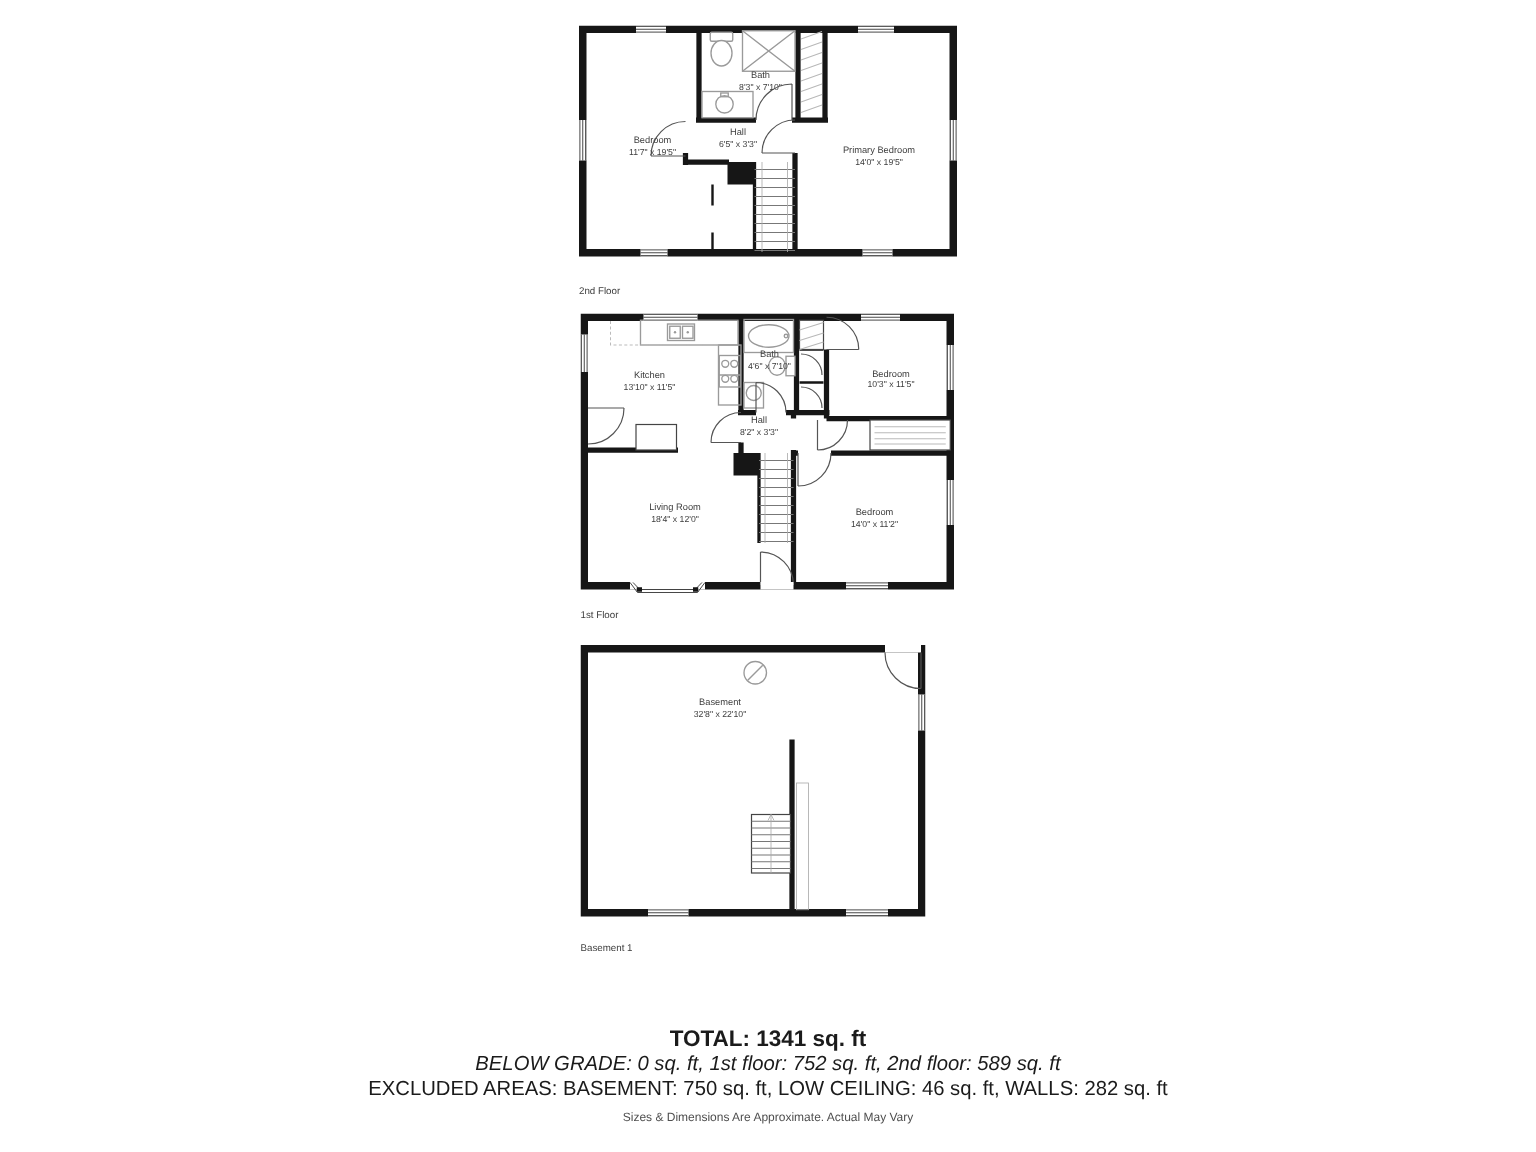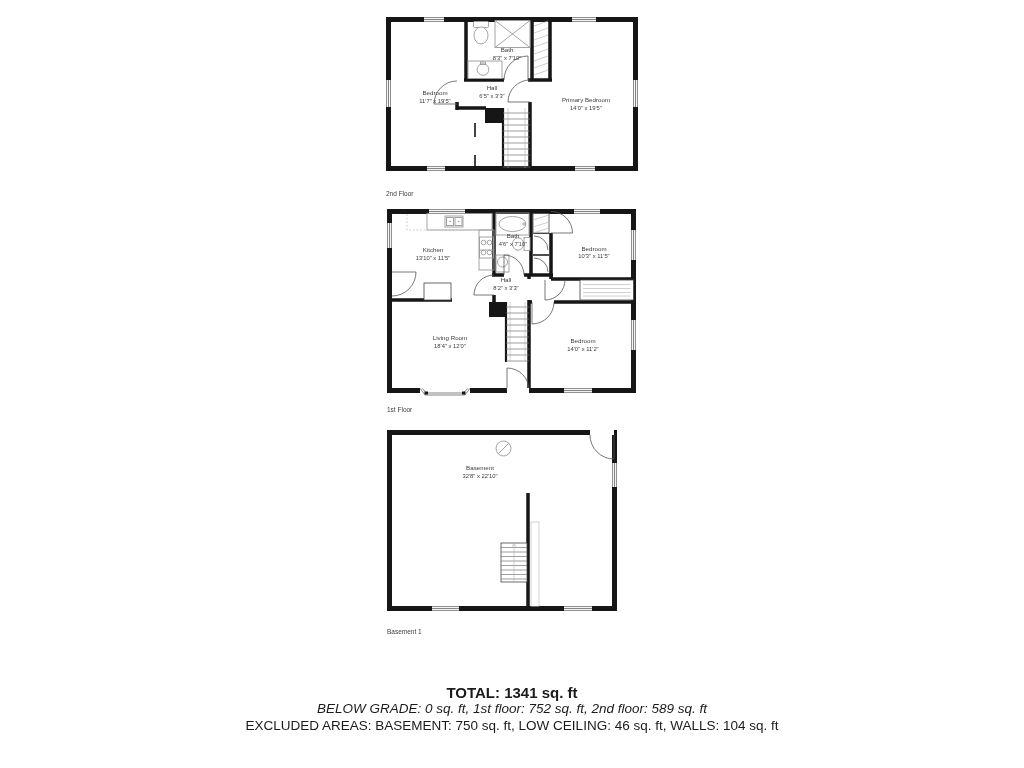--- a/index.html
+++ b/index.html
@@ -277,15 +277,16 @@
 
     <g>
       <text class="rname" x="93" y="40">Basement</text>
       <text class="rdims" x="93" y="48">32'8" x 22'10"</text>
     </g>
     <text class="flabel" x="0" y="204">Basement 1</text>
   </svg>
 
   <div class="sline s-total">TOTAL: 1341 sq. ft</div>
   <div class="sline s-l1">BELOW GRADE: 0 sq. ft, 1st floor: 752 sq. ft, 2nd floor: 589 sq. ft</div>
-  <div class="sline s-l2">EXCLUDED AREAS: BASEMENT: 750 sq. ft, LOW CEILING: 46 sq. ft, WALLS: 104 sq. ft</div>
+  <div class="sline s-l2">EXCLUDED AREAS: BASEMENT: 750 sq. ft, LOW CEILING: 46 sq. ft, WALLS: 282 sq. ft</div>
+  <div class="sline s-disc">Sizes &amp; Dimensions Are Approximate. Actual May Vary</div>
 
 </div>
 
 </body></html>

